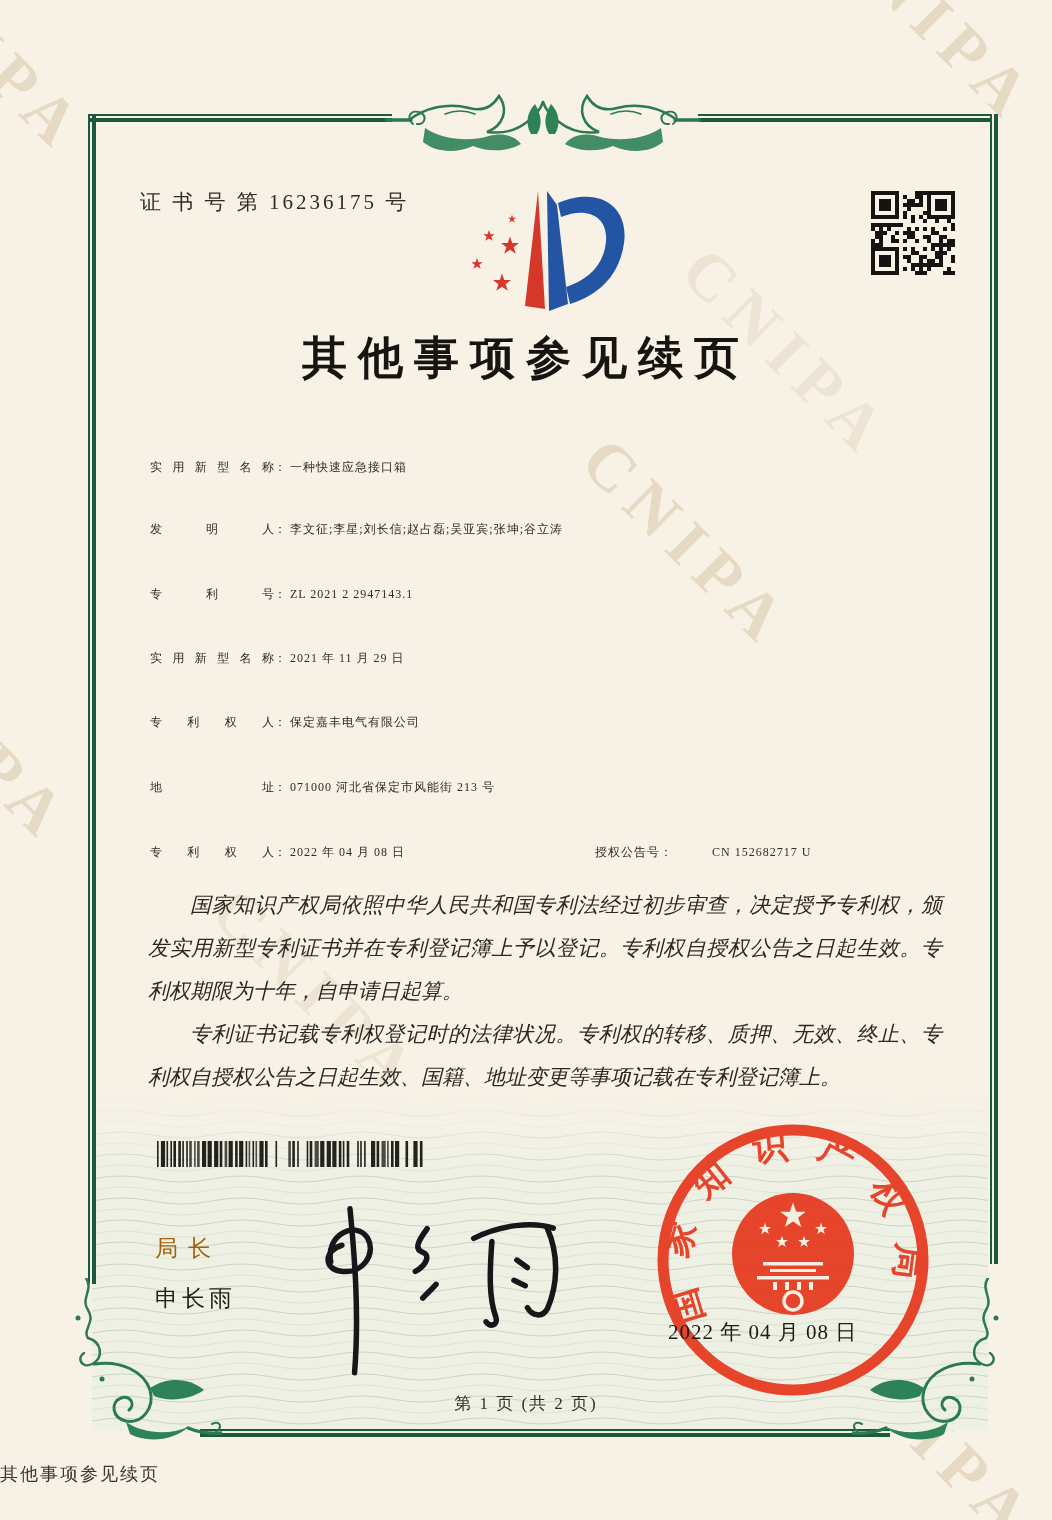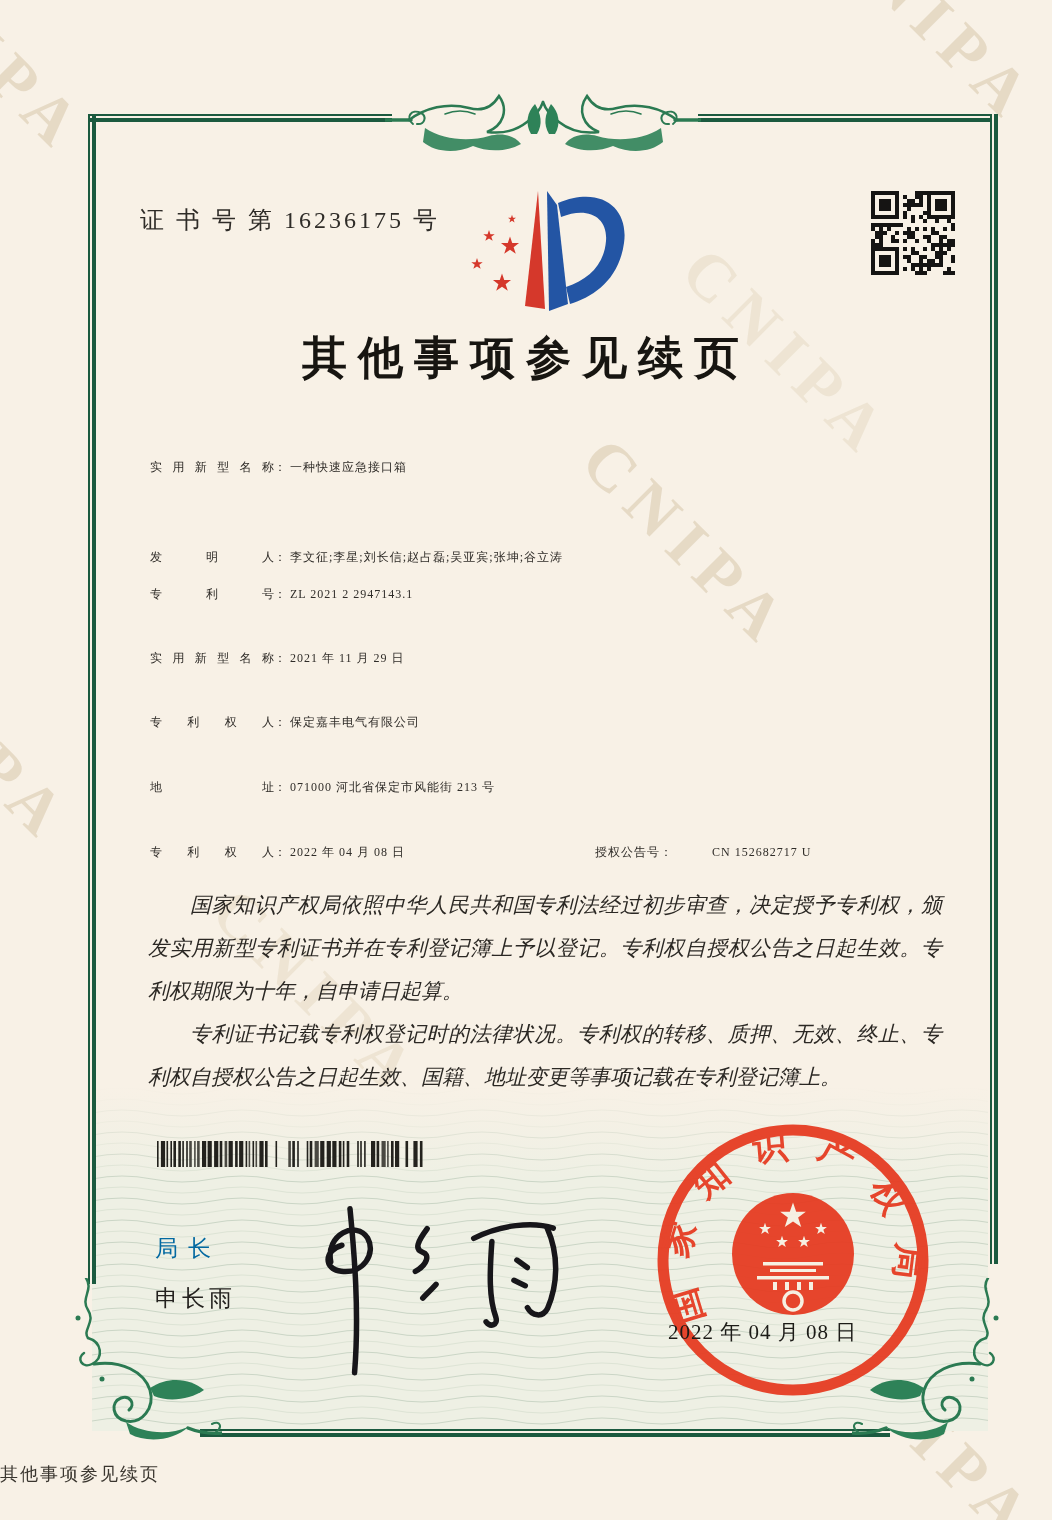--- a/index.html
+++ b/index.html
@@ -11,40 +11,40 @@
   .wm--faint{color:rgba(210,192,160,0.26);}
   
   .guilloche{position:absolute;left:92px;top:1086px;z-index:0;}
   .guilloche-fade{position:absolute;left:92px;top:1086px;width:896px;height:95px;z-index:1;
       background:linear-gradient(180deg,#f8f1e6 0%,rgba(248,241,230,0) 100%);}
   
   .hline{position:absolute;height:2px;border-top:2px solid #1b5a3f;border-bottom:4px solid #1b5a3f;z-index:2;}
   .vline{position:absolute;width:2px;border-left:2px solid #1b5a3f;border-right:4px solid #1b5a3f;z-index:2;}
   .ornament{position:absolute;z-index:3;}
   
-  .cert-no{position:absolute;left:140px;top:188px;font-size:24px;letter-spacing:3px;z-index:3;margin-top:16px;}
+  .cert-no{position:absolute;left:140px;top:188px;font-size:21px;letter-spacing:3px;z-index:3;}
   .logo{position:absolute;left:462px;top:183px;z-index:3;}
   .qr{position:absolute;left:866px;top:186px;z-index:3;}
   .title{position:absolute;left:0;right:0;top:328px;text-align:center;font-size:45px;font-weight:bold;
          letter-spacing:11px;color:#171511;z-index:3;}
   
   .row{position:absolute;left:150px;font-size:12px;z-index:3;white-space:nowrap;}
   .flabel{display:inline-block;width:124px;text-align:justify;text-align-last:justify;vertical-align:bottom;}
   .fcolon{display:inline-block;}
   .fvalue{display:inline-block;margin-left:4px;letter-spacing:1px;}
   .grant2{position:absolute;left:405px;top:0;white-space:nowrap;}
   .grant2 .plain{letter-spacing:1px;margin-left:40px;}
   
   .paras{position:absolute;left:148px;top:884px;width:794px;font-size:21px;line-height:43px;
          text-align:justify;z-index:3;color:#2b2824;font-style:italic;}
   .paras p{margin:0;text-indent:2em;}
   
   .barcode{position:absolute;left:155px;top:1141px;z-index:3;}
   .sig-title{position:absolute;left:155px;top:1233px;font-family:Liberation Serif, serif;
-             font-size:23px;letter-spacing:10px;color:#0369a1;z-index:3;}
+             font-size:23px;letter-spacing:10px;color:#a16207;z-index:3;}
   .sig-name{position:absolute;left:155px;top:1283px;font-family:"Liberation Sans","DejaVu Sans",sans-serif;
             font-size:23px;letter-spacing:4px;color:#23211e;z-index:3;}
   .sig-img{position:absolute;left:298px;top:1188px;z-index:3;}
   .seal{position:absolute;left:648px;top:1118px;z-index:3;}
   .seal-date{position:absolute;left:668px;top:1318px;width:240px;font-size:21px;letter-spacing:1px;
              color:#1c1b17;z-index:4;white-space:nowrap;}
   .page-num{position:absolute;left:0;right:0;top:1392px;text-align:center;font-size:17px;
             letter-spacing:2px;z-index:3;color:#33302b;}
   .footer-note{position:absolute;left:0;right:0;top:1462px;text-align:left;font-size:18px;
                letter-spacing:2px;z-index:3;color:#3a362f;}
@@ -380,21 +380,21 @@
         <rect x="80" y="68" width="4" height="4"></rect>
         <rect x="80" y="80" width="4" height="4"></rect>
       </g>
   </svg>
 
   <div class="title">其他事项参见续页</div>
 
   <div class="row" style="top:459px;">
     <span class="flabel">实用新型名称</span><span class="fcolon">：</span><span class="fvalue">一种快速应急接口箱</span>
   </div>
-  <div class="row" style="top:549px;">
+  <div class="row" style="top:521px;">
     <span class="flabel">发明人</span><span class="fcolon">：</span><span class="fvalue">李文征;李星;刘长信;赵占磊;吴亚宾;张坤;谷立涛</span>
   </div>
   <div class="row" style="top:586px;">
     <span class="flabel">专利号</span><span class="fcolon">：</span><span class="fvalue">ZL 2021 2 2947143.1</span>
   </div>
   <div class="row" style="top:650px;">
     <span class="flabel">实用新型名称</span><span class="fcolon">：</span><span class="fvalue">2021 年 11 月 29 日</span>
   </div>
   <div class="row" style="top:714px;">
     <span class="flabel">专利权人</span><span class="fcolon">：</span><span class="fvalue">保定嘉丰电气有限公司</span>
@@ -509,15 +509,16 @@
           <rect x="-8" y="28" width="4" height="8"></rect>
           <rect x="4" y="28" width="4" height="8"></rect>
           <rect x="16" y="28" width="4" height="8"></rect>
           <circle cx="0" cy="47" r="9" fill="none" stroke="#f7f0e2" stroke-width="3.5"></circle>
         </g>
       </g>
     </g>
   </svg>
   <div class="seal-date">2022 年 04 月 08 日</div>
 
+  <div class="page-num">第 1 页 (共 2 页)</div>
   <div class="footer-note">其他事项参见续页</div>
 
 </div>
 
 </body></html>

